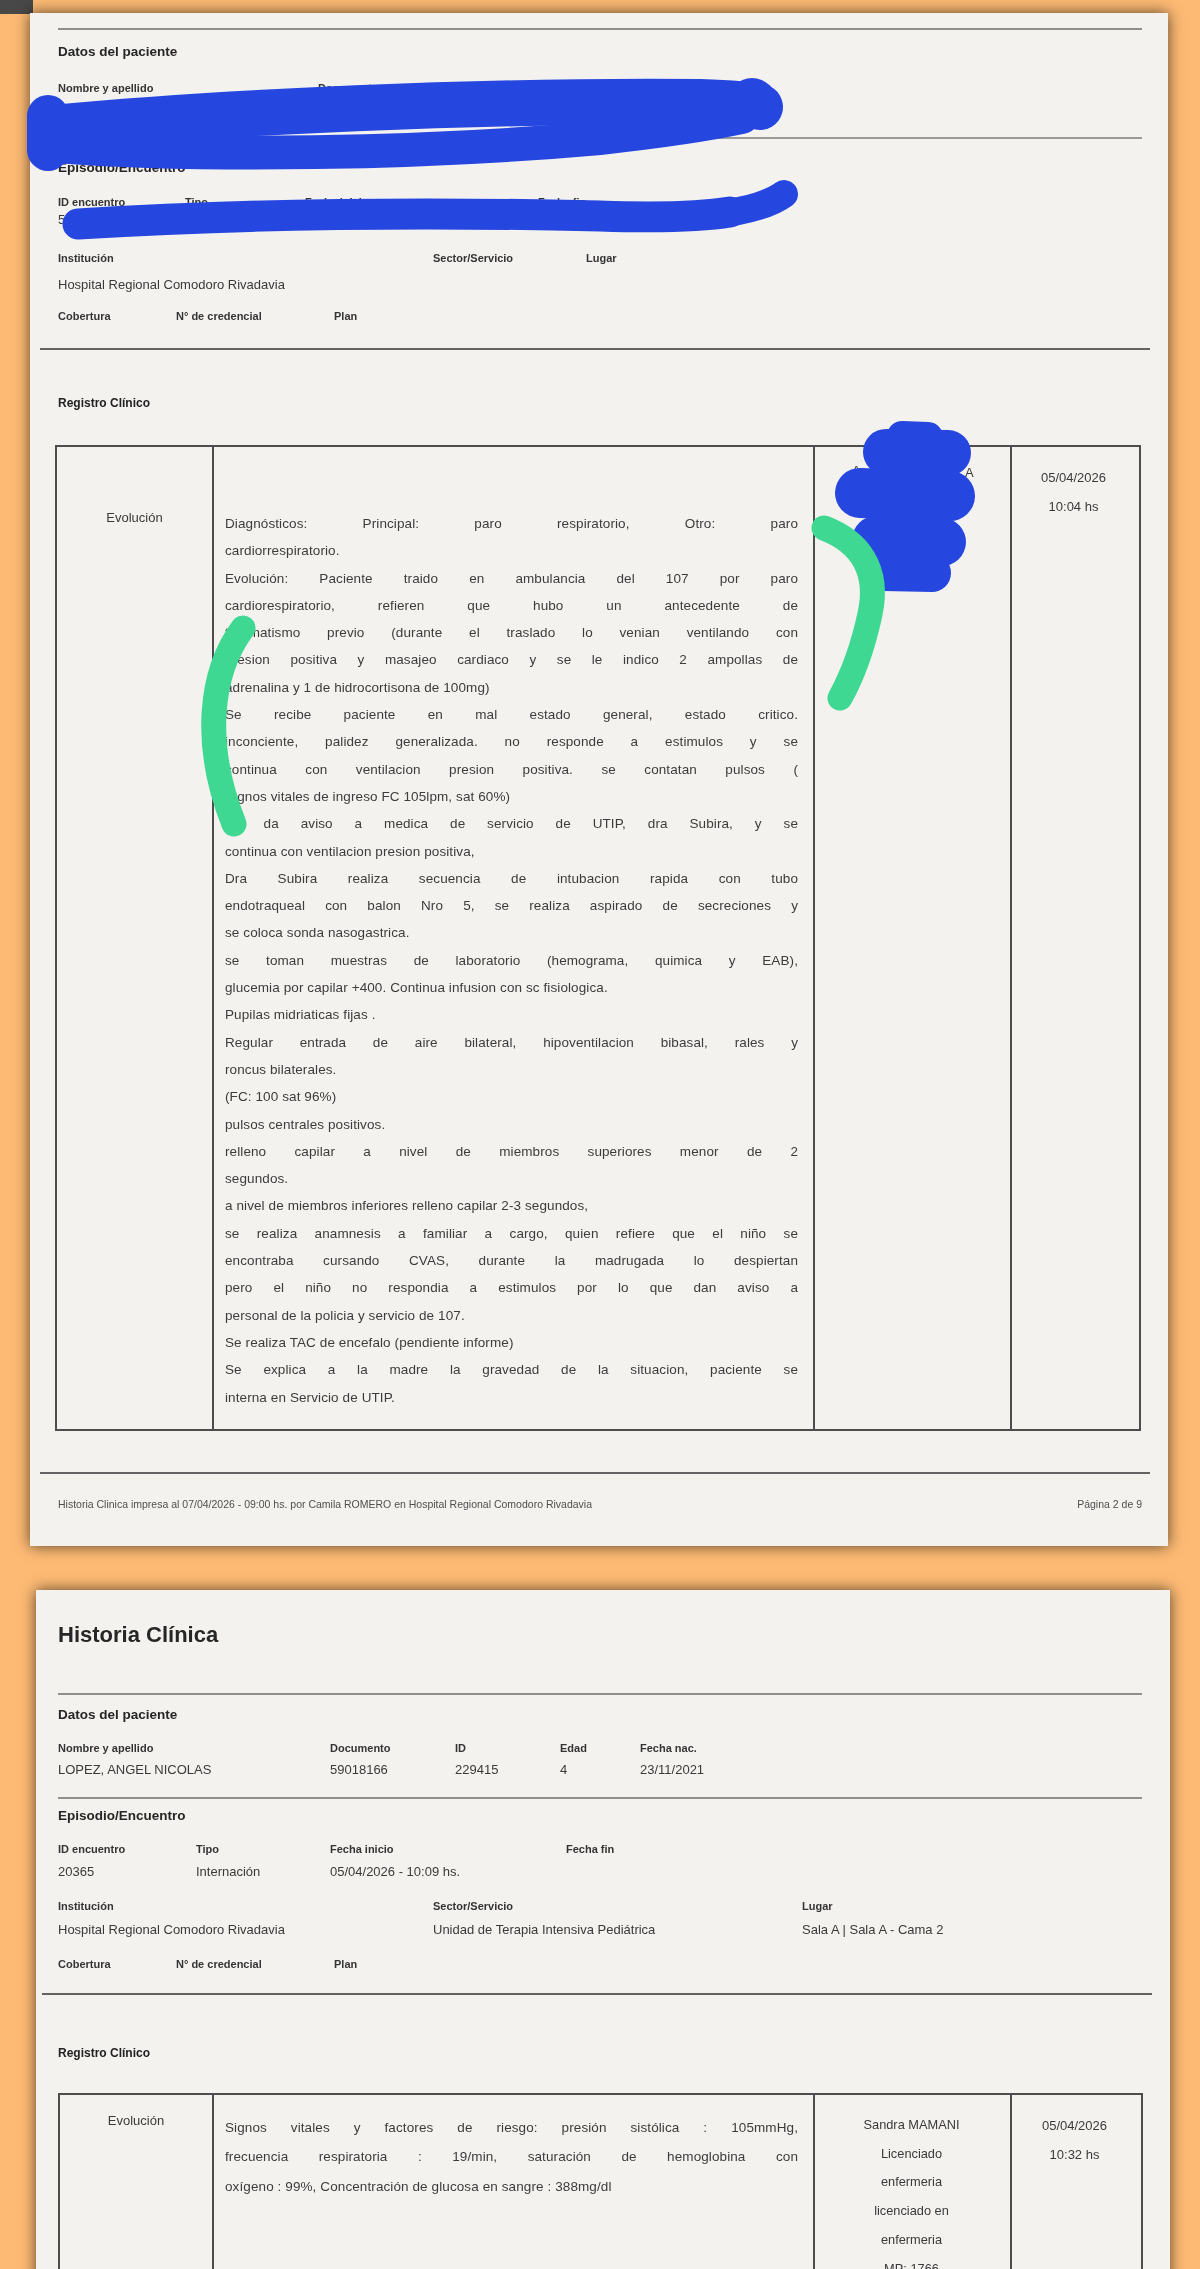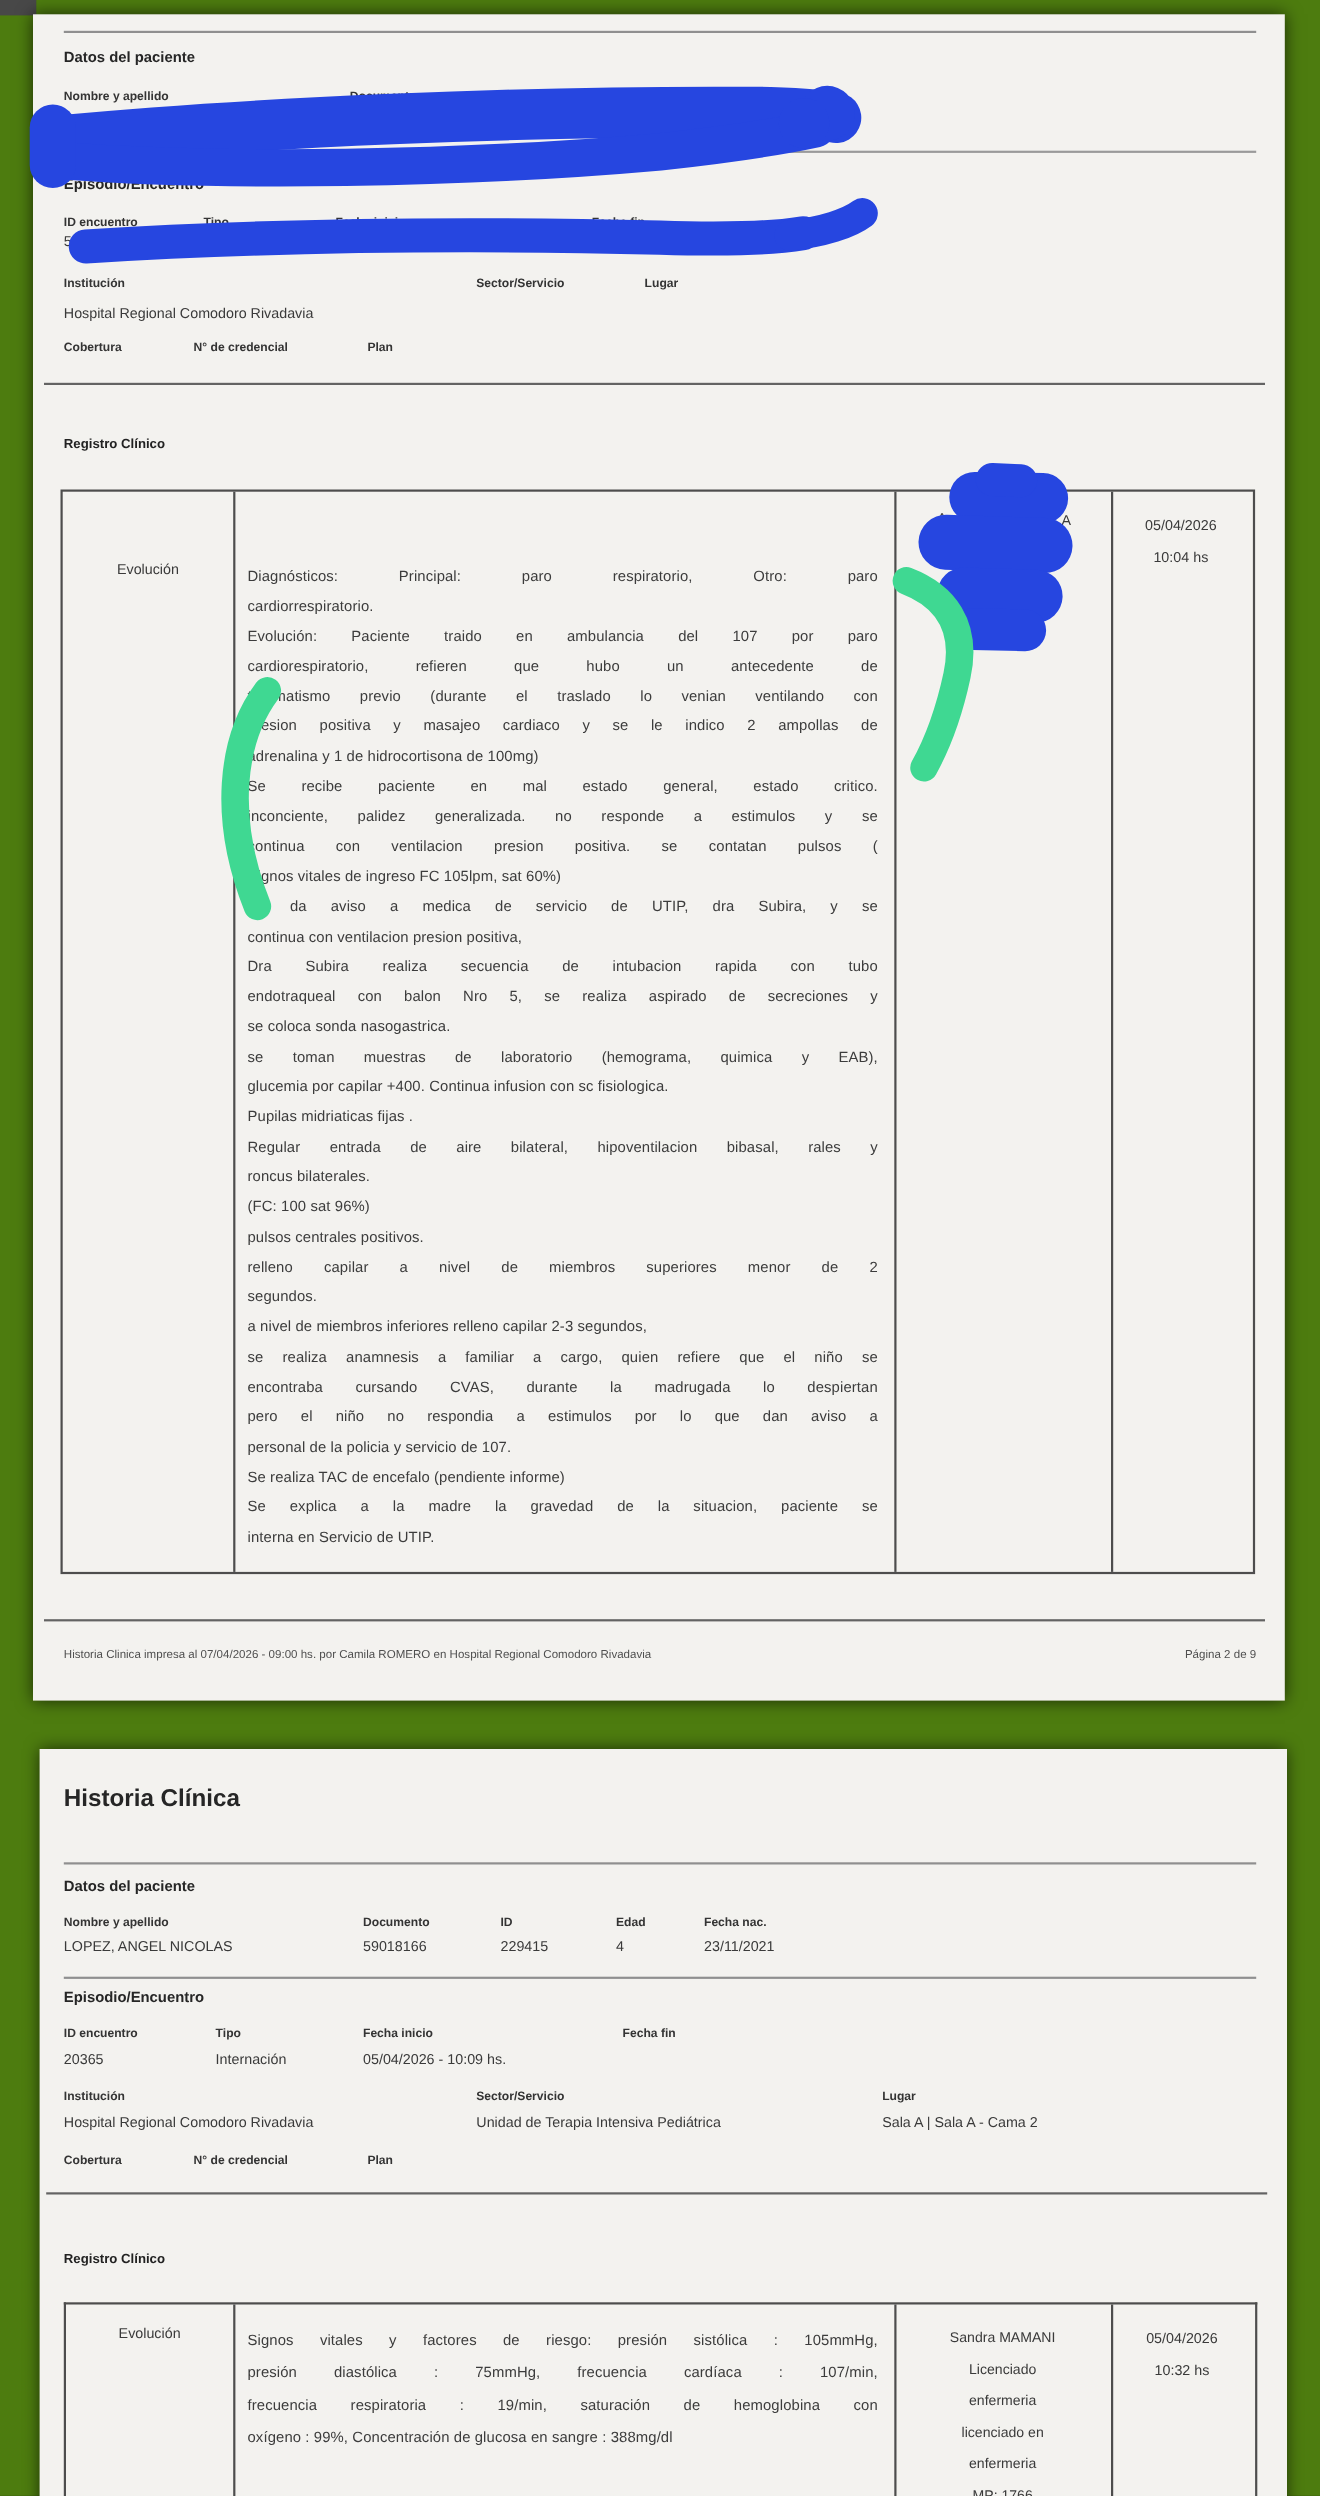--- a/index.html
+++ b/index.html
@@ -1,16 +1,16 @@
 <!DOCTYPE html>
 <html><head>
 <meta charset="utf-8">
 <style>
   html,body{margin:0;padding:0;background:#0e0e0e;}
-  .stage{position:relative;width:1200px;height:2269px;background:#4d7c0f;overflow:hidden;
+  .stage{position:relative;width:1200px;height:2269px;background:#fdba74;overflow:hidden;
          font-family:"Liberation Sans",sans-serif;color:#3a3a3a;}
   .corner-notch{position:absolute;left:0;top:0;width:33px;height:14px;background:#484848;}
   .page{position:absolute;background:#f3f2ef;box-shadow:0 0 14px rgba(0,0,0,.65);filter:blur(.3px);}
   .page1{left:30px;top:13px;width:1138px;height:1533px;}
   .page2{left:36px;top:1590px;width:1134px;height:812px;overflow:hidden;}
   .abs{position:absolute;}
   .sec{font-size:13.5px;font-weight:bold;color:#262626;}
   .lbl{font-size:11px;font-weight:bold;color:#343434;}
   .val{font-size:13px;color:#3a3a3a;}
   .h-rc{font-size:12px;font-weight:bold;color:#222;}
@@ -208,21 +208,20 @@
       <div class="vdiv" style="left:152px;"></div>
       <div class="vdiv" style="left:753px;"></div>
       <div class="vdiv" style="left:950px;"></div>
 
       <div class="etype" style="left:0;width:152px;top:18px;">Evolución</div>
 
       <div class="abs p2lines" style="left:165px;top:18px;">
 
           <div class="tline fill">Signos vitales y factores de riesgo: presión sistólica : 105mmHg,</div>
 
-          <div class="tline fill">presión  diastólica  :  75mmHg,  frecuencia  cardíaca  :  107/min,</div>
 
           <div class="tline fill">frecuencia respiratoria : 19/min, saturación de hemoglobina con</div>
 
           <div class="tline">oxígeno : 99%, Concentración de glucosa en sangre : 388mg/dl</div>
         </div>
 
       <div class="sigcell" style="left:753px;width:197px;top:16px;">
 
           <div>Sandra MAMANI</div>
 

